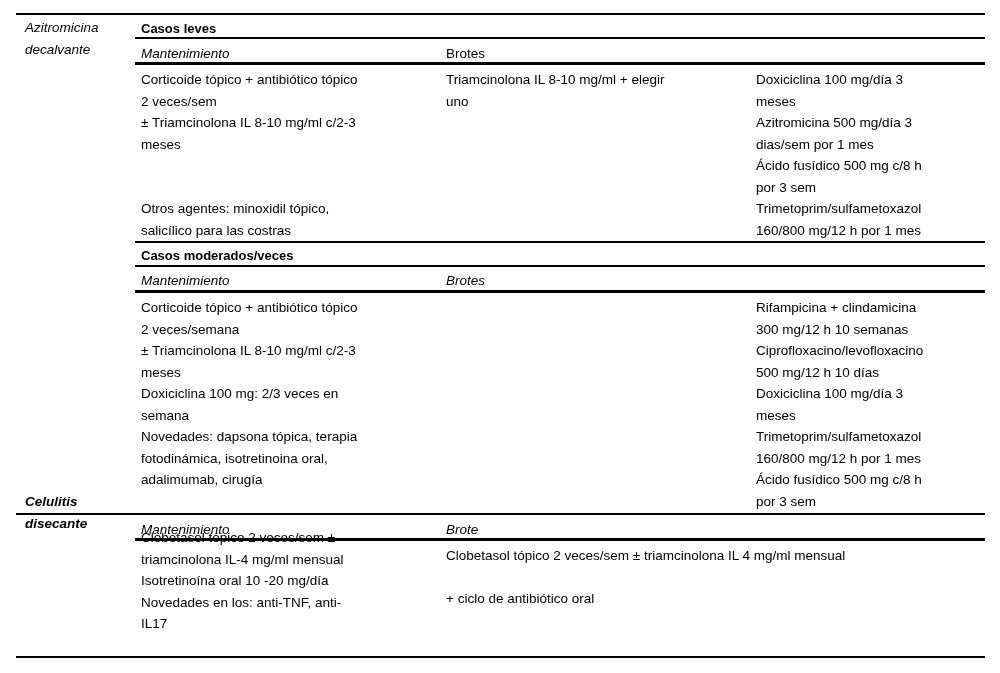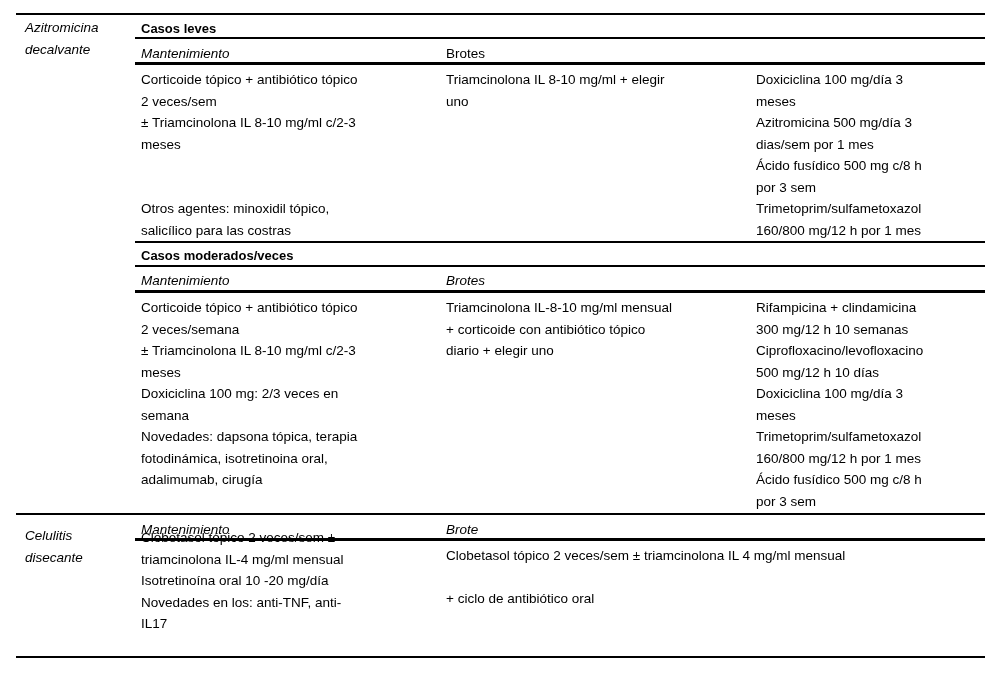--- a/index.html
+++ b/index.html
@@ -38,21 +38,21 @@
   <div class="rule thick" style="left:135px; top:62px; width:850px;"></div>
   <div class="rule" style="left:135px; top:241px; width:850px;"></div>
   <div class="rule" style="left:135px; top:265px; width:850px;"></div>
   <div class="rule thick" style="left:135px; top:290px; width:850px;"></div>
   <div class="rule outer" style="left:16px; top:513px; width:969px;"></div>
   <div class="rule thick" style="left:135px; top:538px; width:850px;"></div>
   <div class="rule outer" style="left:16px; top:656px; width:969px;"></div>
 
   <div class="txt italic" style="left:25px; top:17px; width:108px;">Azitromicina
 decalvante</div>
-  <div class="txt italic" style="left:25px; top:525px; width:108px;">Celulitis
+  <div class="txt italic" style="left:25px; top:491px; width:108px;font-weight:bold;">Celulitis
 disecante</div>
 
   <div class="txt title bold" style="left:141px; top:19px;">Casos leves</div>
   <div class="txt hdr italic" style="left:141px; top:44px;">Mantenimiento</div>
   <div class="txt hdr" style="left:446px; top:44px;">Brotes</div>
   <div class="txt wrapcell" style="left:141px; top:69px; width:300px;">Corticoide tópico + antibiótico tópico
 2 veces/sem
 ± Triamcinolona IL 8-10 mg/ml c/2-3
 meses
 
@@ -75,23 +75,20 @@
   <div class="txt hdr italic" style="left:446px; top:271px;">Brotes</div>
   <div class="txt wrapcell" style="left:141px; top:297px; width:300px;">Corticoide tópico + antibiótico tópico
 2 veces/semana
 ± Triamcinolona IL 8-10 mg/ml c/2-3
 meses
 Doxiciclina 100 mg: 2/3 veces en
 semana
 Novedades: dapsona tópica, terapia
 fotodinámica, isotretinoina oral,
 adalimumab, cirugía</div>
-  <div class="txt wrapcell" style="left:446px; top:297px; width:300px;">Triamcinolona IL-8-10 mg/ml mensual
-+ corticoide con antibiótico tópico
-diario + elegir uno</div>
   <div class="txt wrapcell" style="left:756px; top:297px; width:229px;">Rifampicina + clindamicina
 300 mg/12 h 10 semanas
 Ciprofloxacino/levofloxacino
 500 mg/12 h 10 días
 Doxiciclina 100 mg/día 3
 meses
 Trimetoprim/sulfametoxazol
 160/800 mg/12 h por 1 mes
 Ácido fusídico 500 mg c/8 h
 por 3 sem</div>

